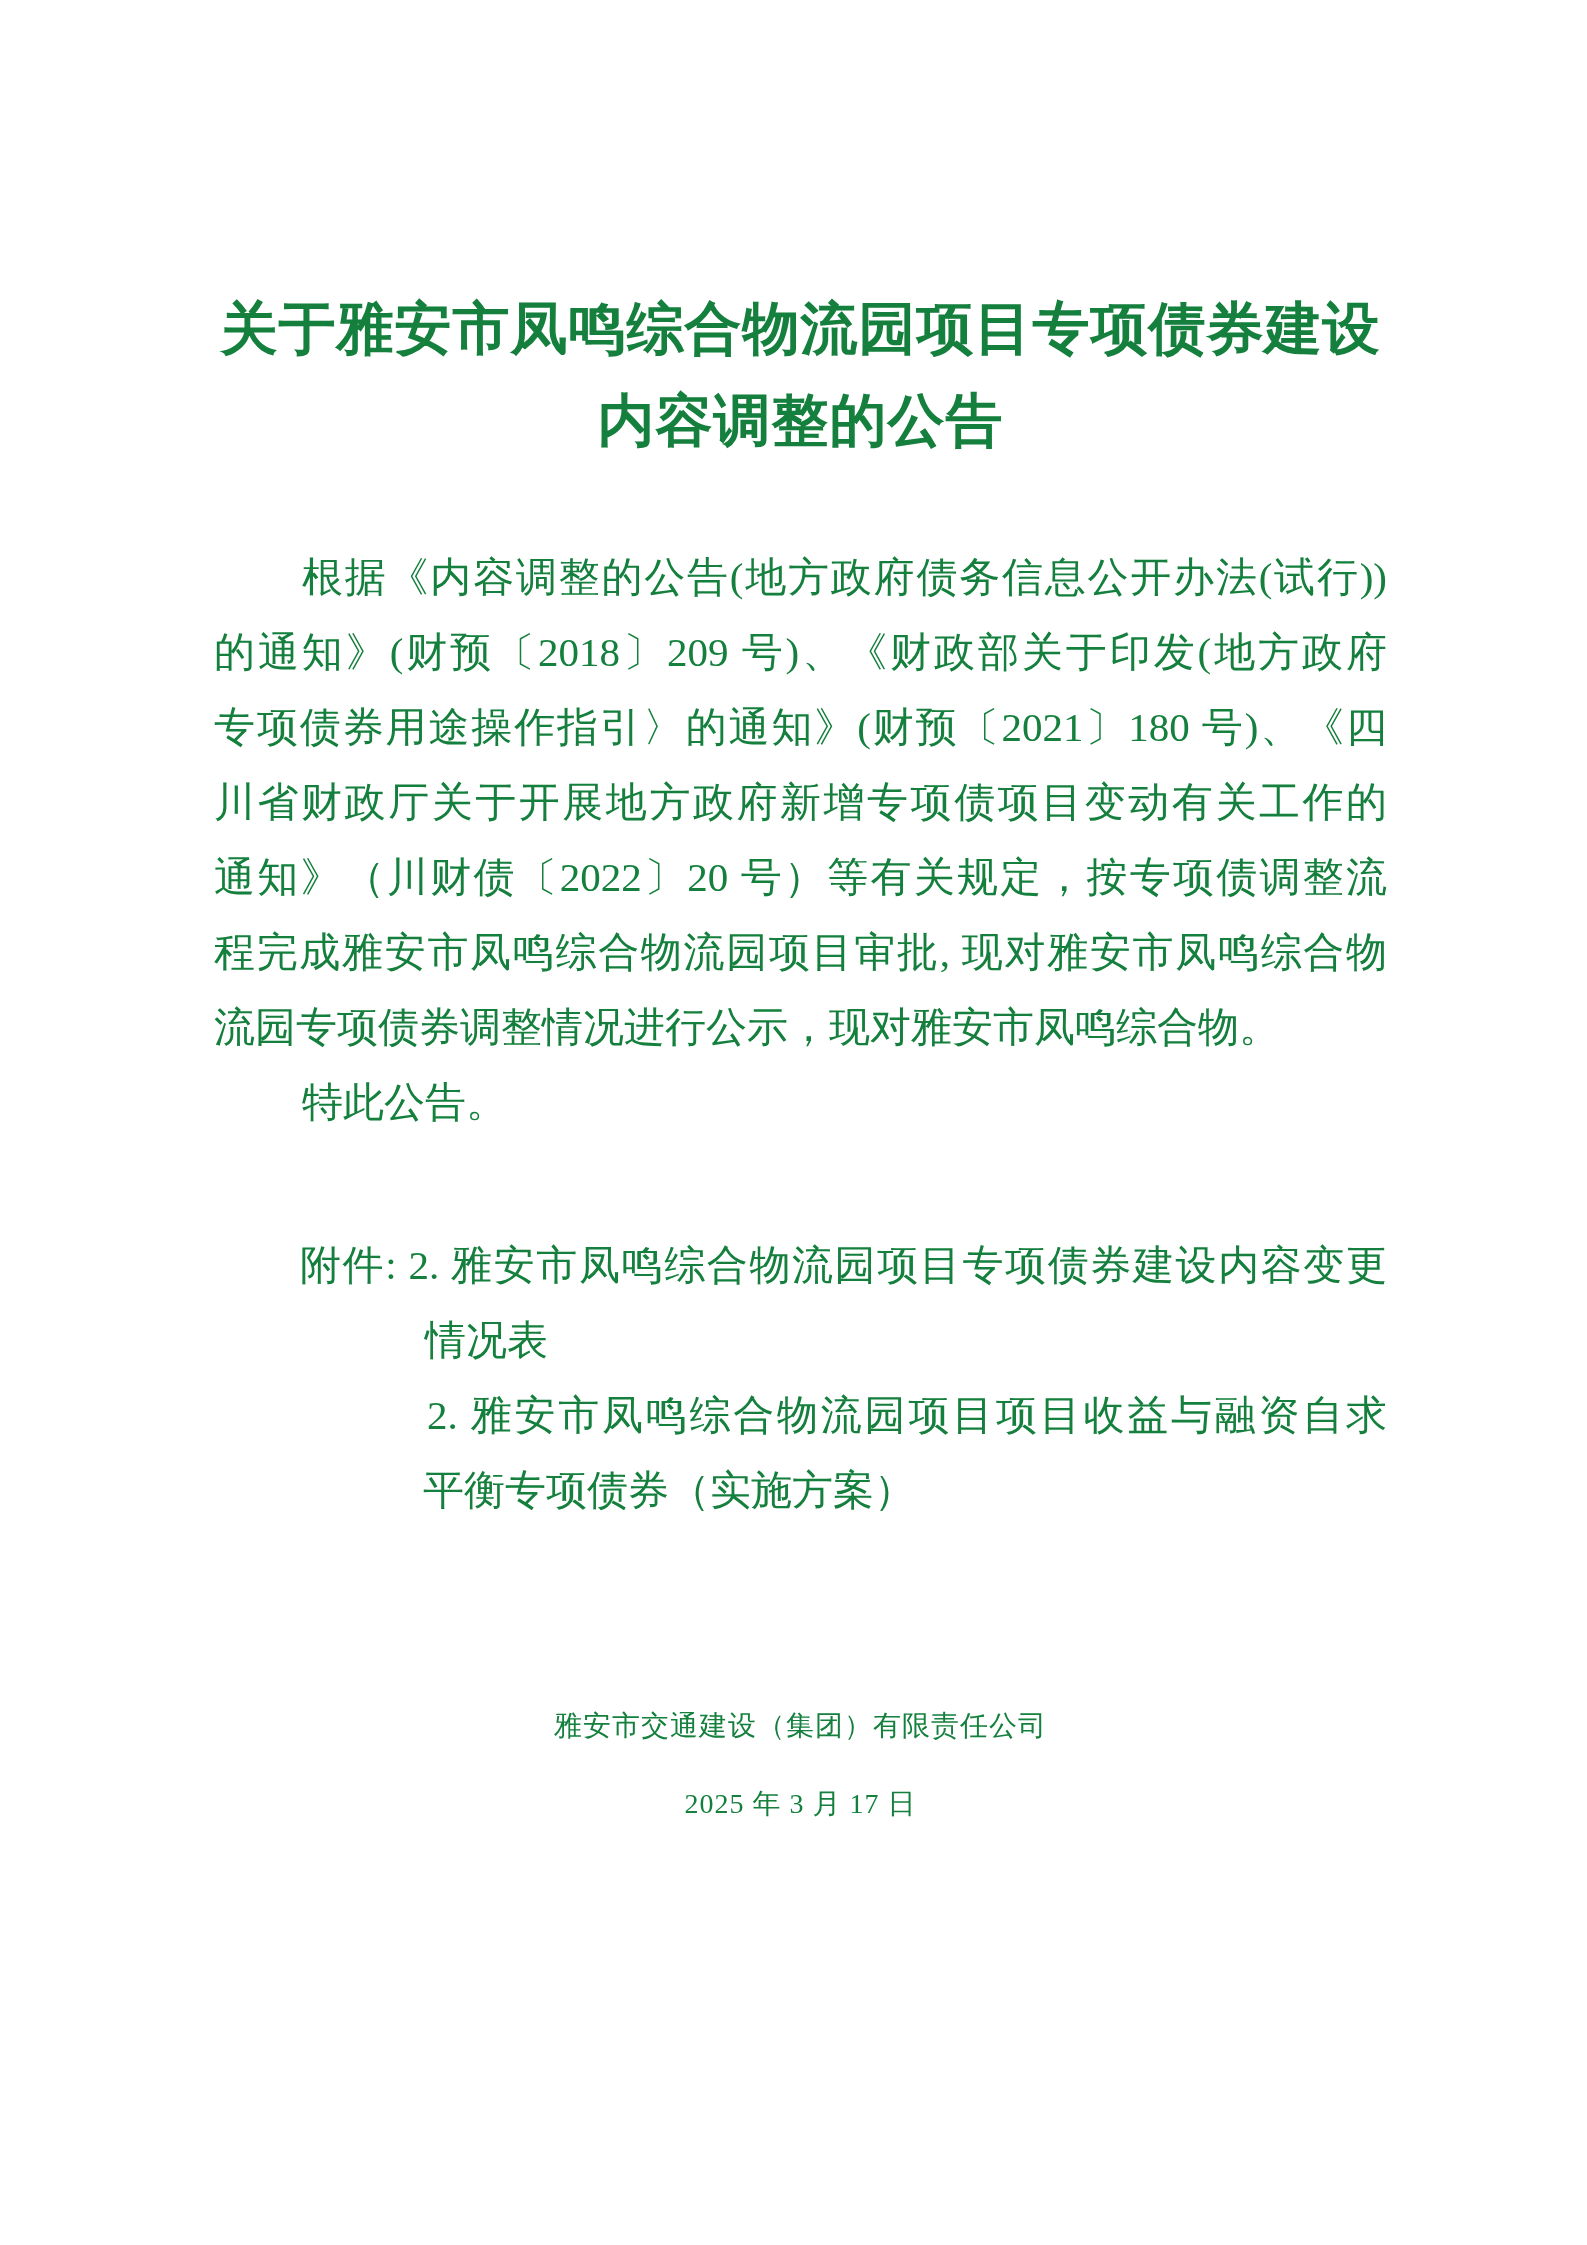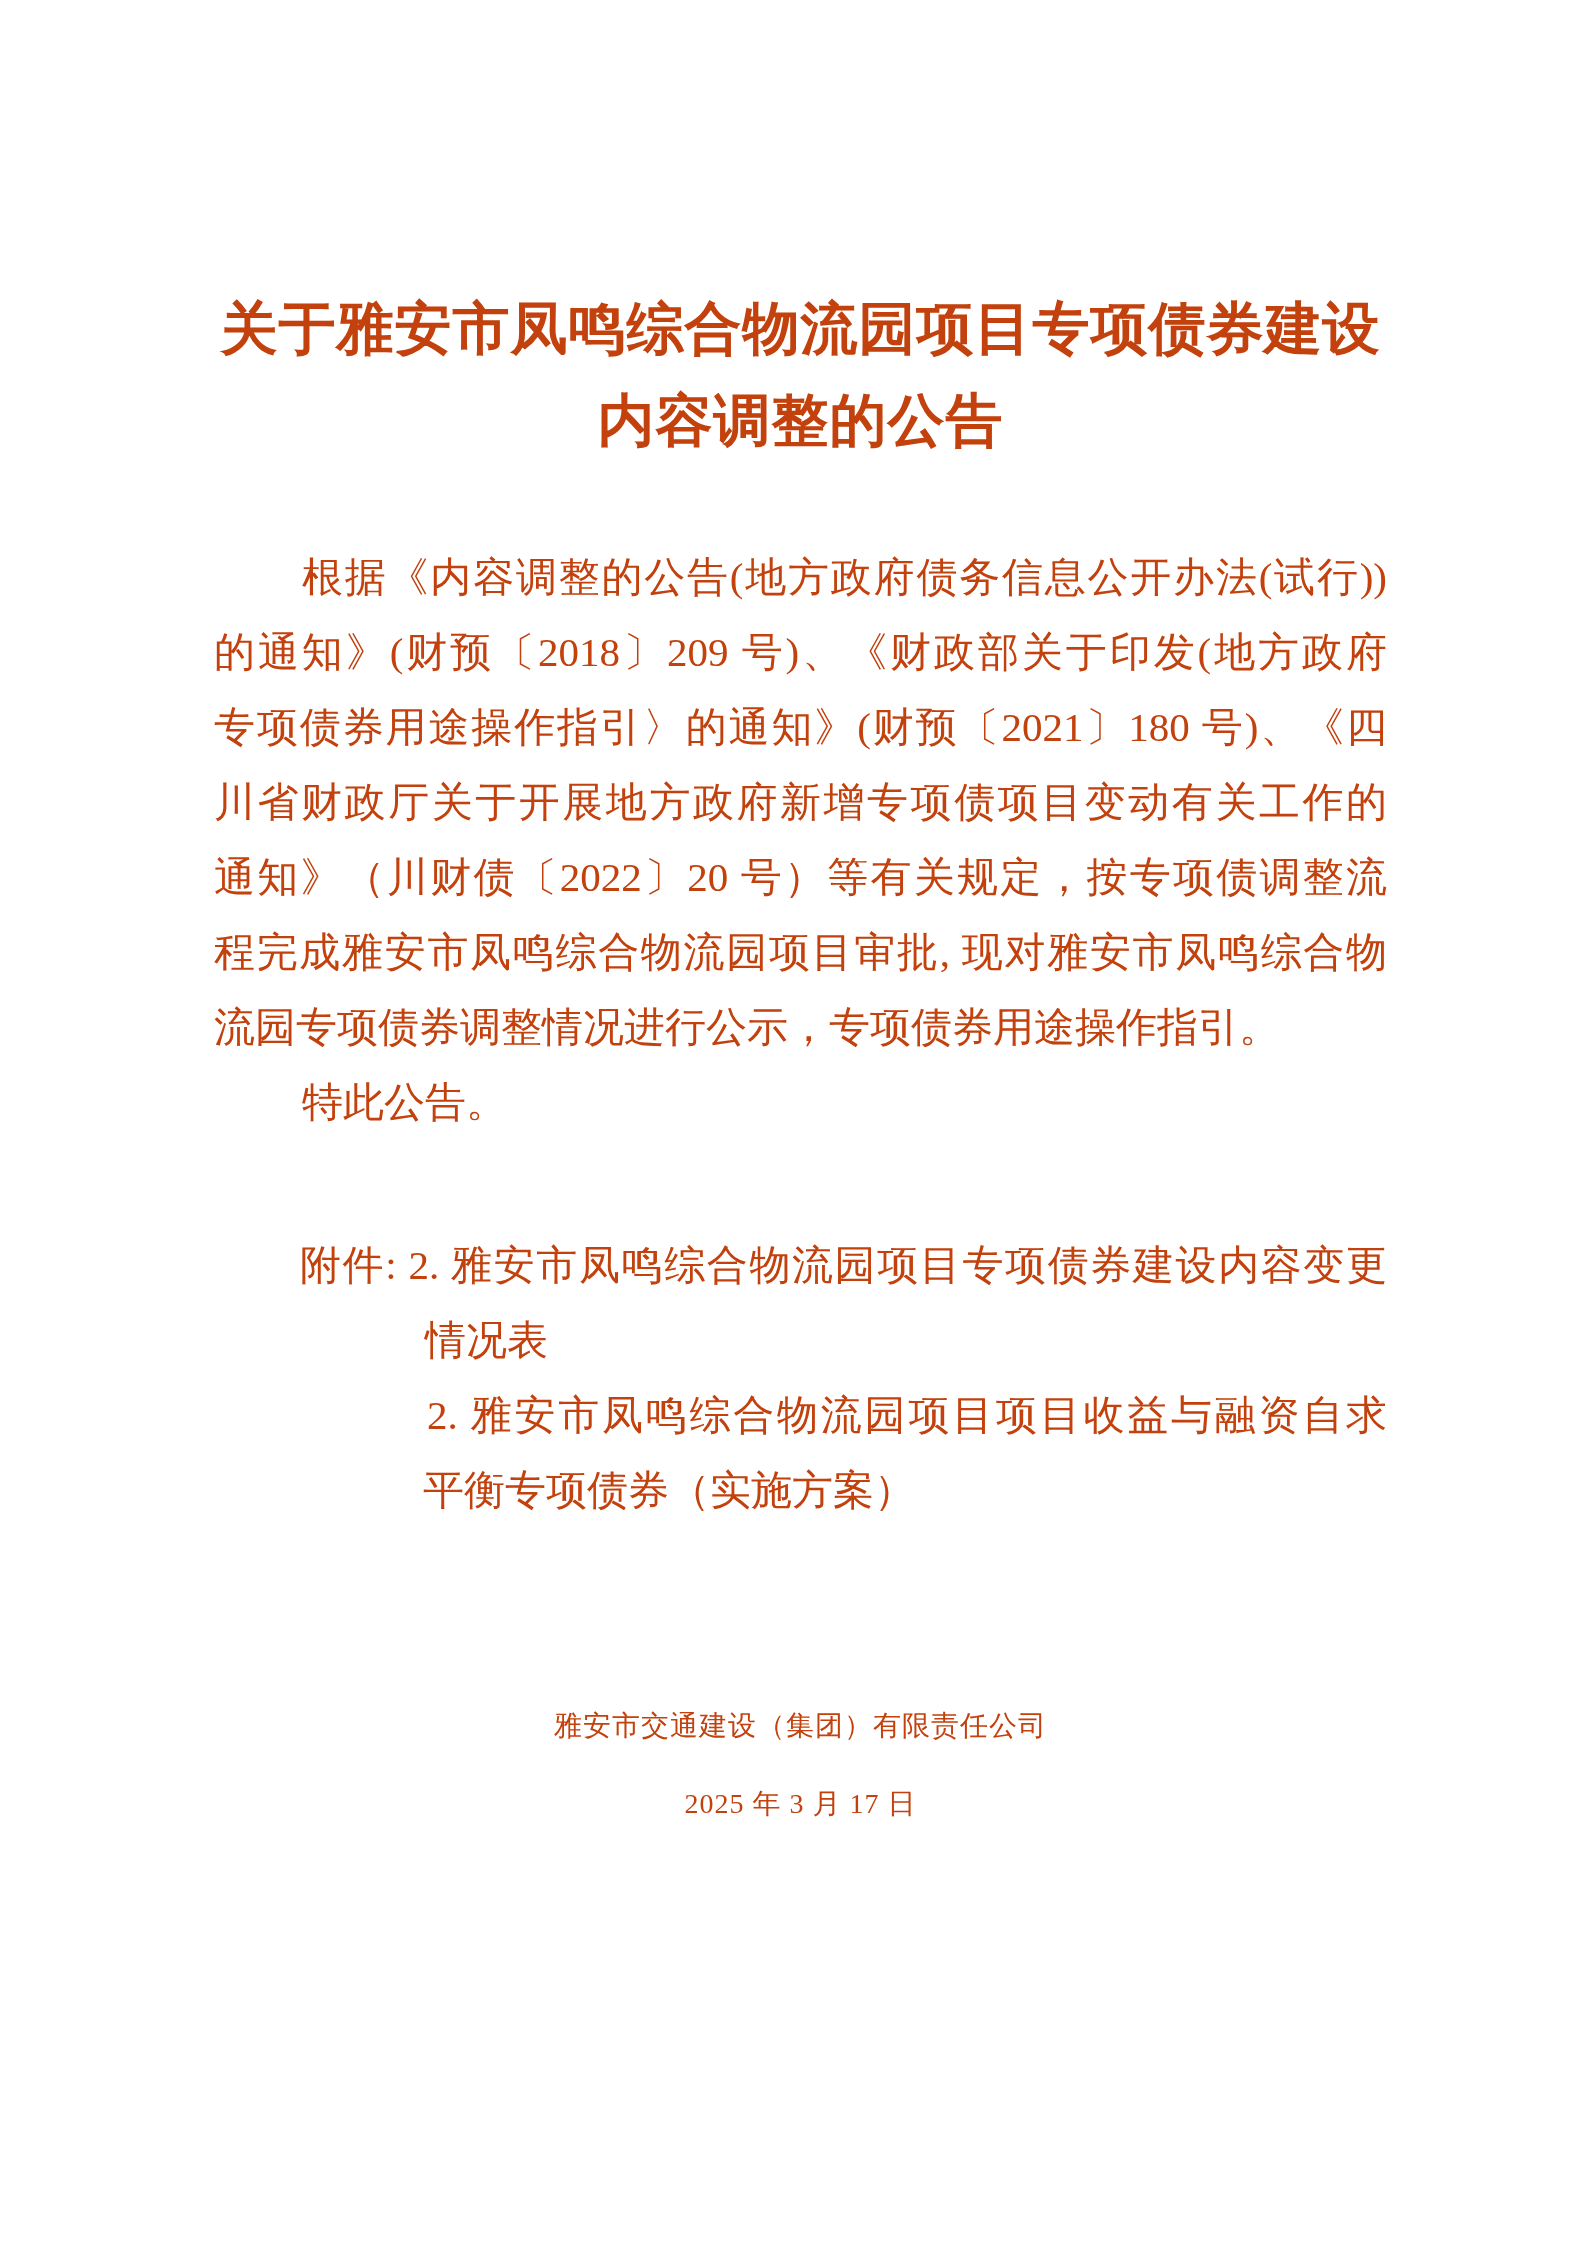--- a/index.html
+++ b/index.html
@@ -5,21 +5,21 @@
   html, body {
     margin: 0;
     padding: 0;
     background: #ffffff;
   }
   .page {
     position: relative;
     width: 1587px;
     height: 2245px;
     background: #ffffff;
-    color: #c2410c;
+    color: #15803d;
     font-family: "Liberation Serif", "DejaVu Serif", serif;
     overflow: hidden;
   }
   .block {
     position: absolute;
     left: 214px;
     width: 1173px;
   }
   
   .title-block { top: 283px; }
@@ -87,21 +87,21 @@
     <div class="title-line">内容调整的公告</div>
   </div>
 
   <div class="block body-block">
     <div class="body-line first-line">根据《内容调整的公告(地方政府债务信息公开办法(试行))</div>
     <div class="body-line">的通知》(财预〔2018〕209 号)、《财政部关于印发(地方政府</div>
     <div class="body-line">专项债券用途操作指引〉的通知》(财预〔2021〕180 号)、《四</div>
     <div class="body-line">川省财政厅关于开展地方政府新增专项债项目变动有关工作的</div>
     <div class="body-line">通知》（川财债〔2022〕20 号）等有关规定，按专项债调整流</div>
     <div class="body-line">程完成雅安市凤鸣综合物流园项目审批, 现对雅安市凤鸣综合物</div>
-    <div class="body-line para-end">流园专项债券调整情况进行公示，专项债券用途操作指引。</div>
+    <div class="body-line para-end">流园专项债券调整情况进行公示，现对雅安市凤鸣综合物。</div>
     <div class="closing-line">特此公告。</div>
   </div>
 
   <div class="block attach-block">
     <div class="attach-line a1">附件: 2. 雅安市凤鸣综合物流园项目专项债券建设内容变更</div>
     <div class="attach-line a2">情况表</div>
     <div class="attach-line a3">2. 雅安市凤鸣综合物流园项目项目收益与融资自求</div>
     <div class="attach-line a4">平衡专项债券（实施方案）</div>
   </div>
 

